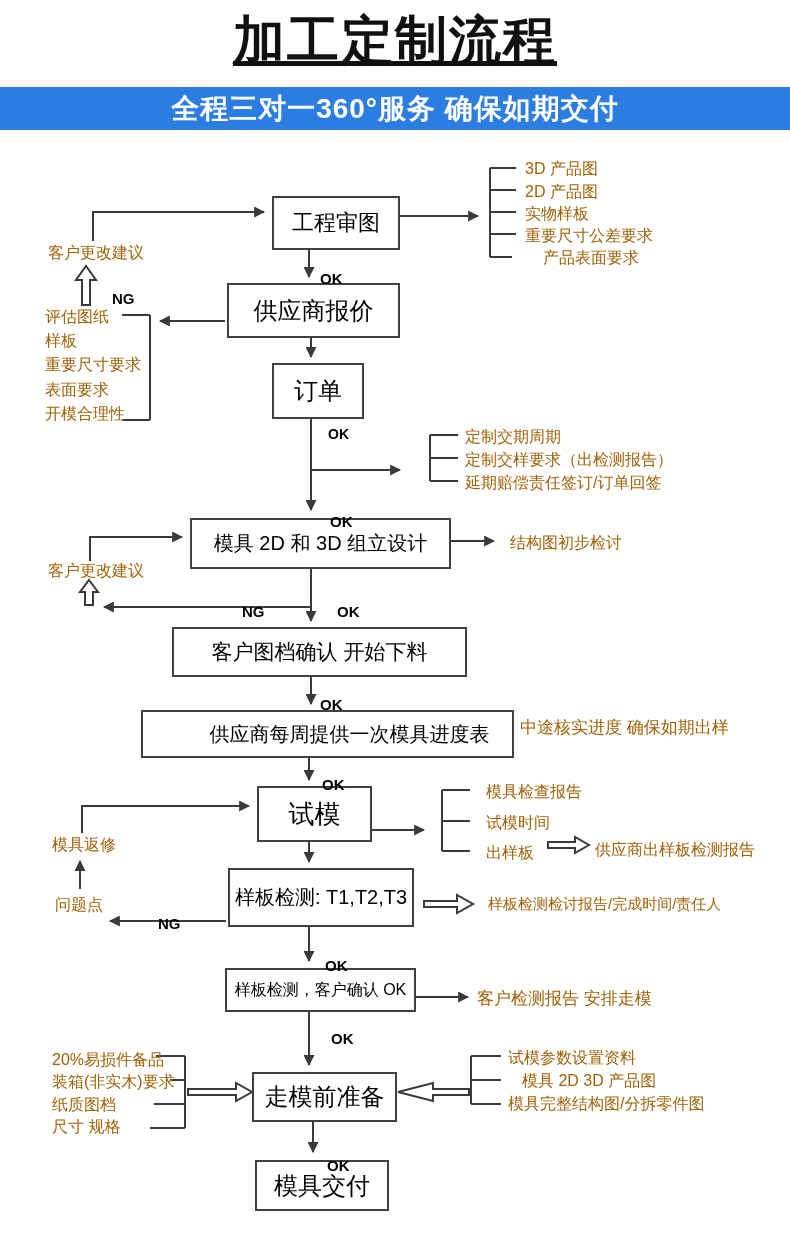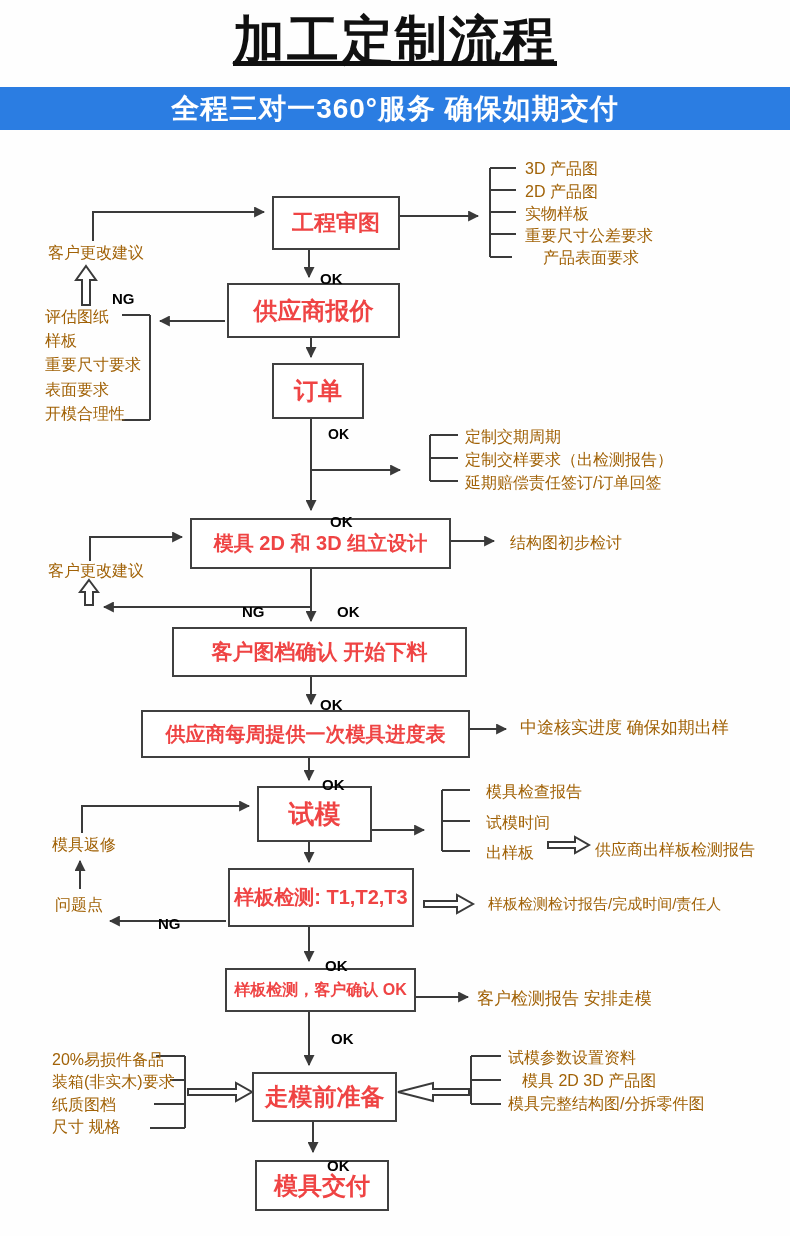--- a/index.html
+++ b/index.html
@@ -13,21 +13,21 @@
   }
   .banner{
     position:absolute;left:0;top:87px;width:790px;height:43px;background:#2b7de2;
     display:flex;align-items:center;justify-content:center;
   }
   .banner-text{color:#ffffff;font-size:28px;font-weight:bold;letter-spacing:1px;}
   svg.connectors{position:absolute;left:0;top:0;pointer-events:none;}
   .fbox{
     position:absolute;border:2px solid #404040;background:#ffffff;z-index:1;
     display:flex;align-items:center;justify-content:center;
-    font-weight:bold;color:#ef4444;white-space:nowrap;
+    font-weight:normal;color:#000000;white-space:nowrap;
   }
   .note{position:absolute;font-size:16px;color:#a16207;white-space:nowrap;z-index:1;}
   .oklabel{position:absolute;font-size:15px;font-weight:bold;color:#000000;white-space:nowrap;z-index:1;margin-top:20px;}
   .under{z-index:0;}
   .z2{z-index:2;}
 </style>
 </head>
 <body>
 
 <div id="canvas">
@@ -115,21 +115,21 @@
 
       <path d="M469,1089 L433,1089 L433,1083 L398,1092 L433,1101 L433,1095 L469,1095 Z"></path>
     </g>
   </svg>
 
   <div class="fbox" style="left:272px;top:196px;width:124px;height:50px;font-size:22px;">工程审图</div>
   <div class="fbox" style="left:227px;top:283px;width:169px;height:51px;font-size:24px;">供应商报价</div>
   <div class="fbox z2" style="left:272px;top:363px;width:88px;height:52px;font-size:24px;">订单</div>
   <div class="fbox" style="left:190px;top:518px;width:257px;height:47px;font-size:20px;">模具 2D 和 3D 组立设计</div>
   <div class="fbox" style="left:172px;top:627px;width:291px;height:46px;font-size:21px;">客户图档确认 开始下料</div>
-  <div class="fbox" style="left:141px;top:710px;width:325px;height:44px;font-size:20px;">供应商每周提供一次模具进度表</div>
+  <div class="fbox" style="left:141px;top:710px;width:325px;height:44px;font-size:20px;padding-left:44px;">供应商每周提供一次模具进度表</div>
   <div class="fbox" style="left:257px;top:786px;width:111px;height:52px;font-size:26px;">试模</div>
   <div class="fbox" style="left:228px;top:868px;width:182px;height:55px;font-size:20px;">样板检测: T1,T2,T3</div>
   <div class="fbox" style="left:225px;top:968px;width:187px;height:40px;font-size:16px;">样板检测，客户确认 OK</div>
   <div class="fbox" style="left:252px;top:1072px;width:141px;height:46px;font-size:24px;">走模前准备</div>
   <div class="fbox" style="left:255px;top:1160px;width:130px;height:47px;font-size:24px;">模具交付</div>
 
   <div class="oklabel" style="left:320px;top:250px;">OK</div>
   <div class="oklabel" style="left:112px;top:270px;">NG</div>
   <div class="oklabel under" style="left:328px;top:406px;font-size:14px;">OK</div>
   <div class="oklabel" style="left:330px;top:493px;">OK</div>

